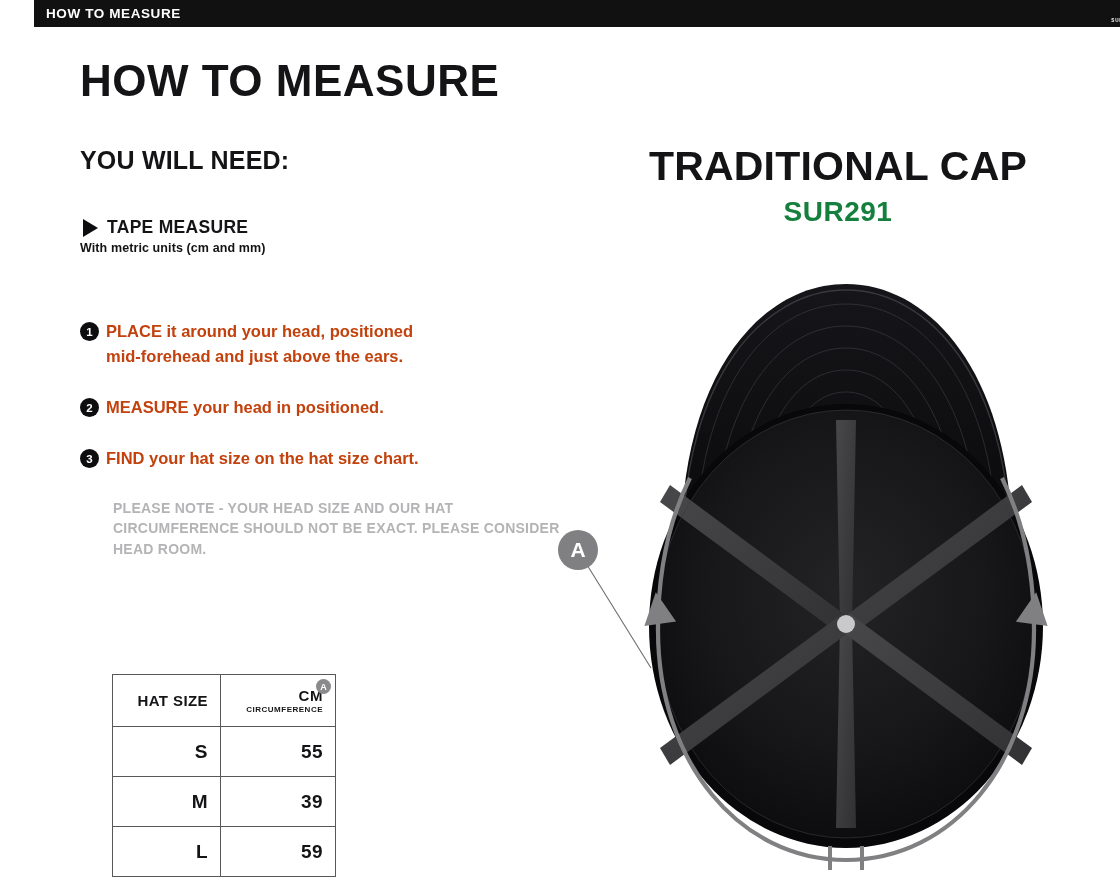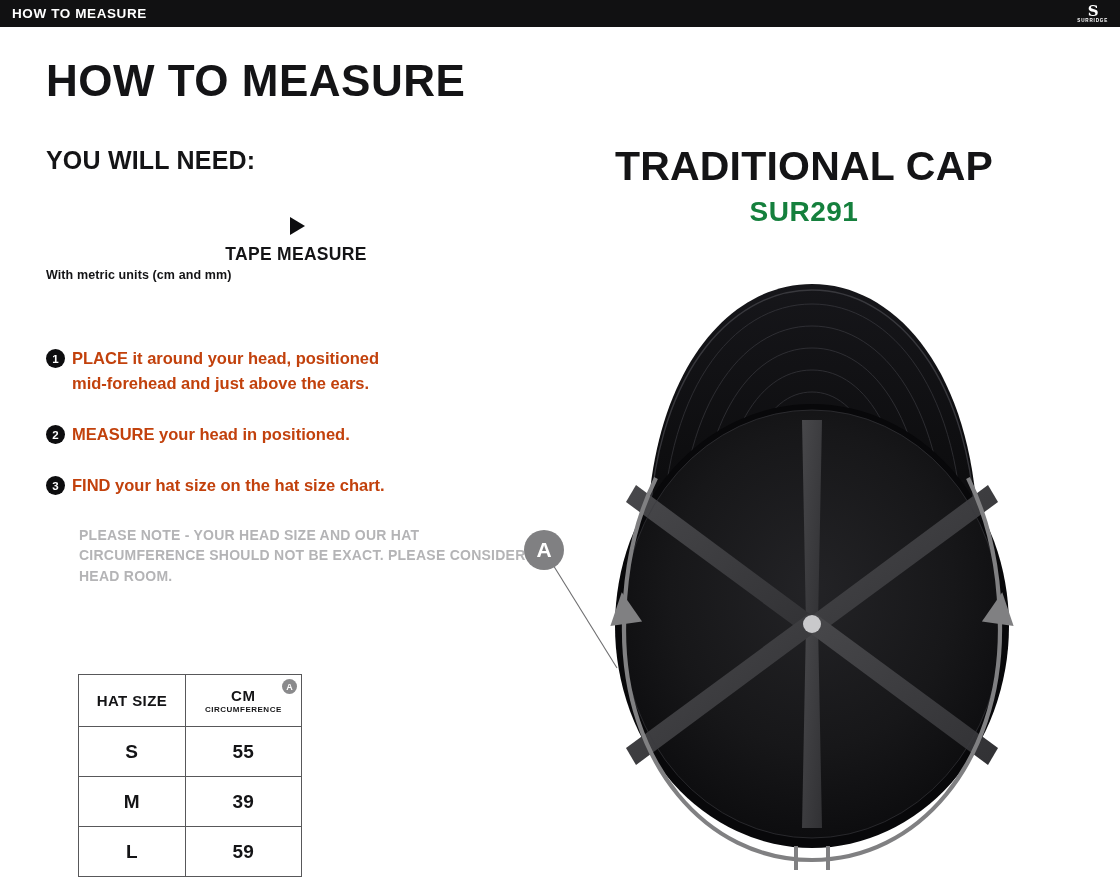--- a/index.html
+++ b/index.html
@@ -2,21 +2,21 @@
 <html><head>
 <meta charset="utf-8">
 <style>
   * { box-sizing: border-box; margin: 0; padding: 0; }
   html, body {
     width: 1120px; height: 883px;
     background: #ffffff;
     font-family: "Liberation Sans", sans-serif;
     overflow: hidden;
   }
-  .page { position: relative; width: 1058px; height: 883px; background: #fff; }
+  .page { position: relative; width: 1058px; height: 883px; background: #fff; margin-left: 34px; }
 
   
   .topbar {
     position: absolute; left: 0; top: 0; width: 1120px; height: 27px;
     background: #111112;
     display: flex; align-items: center; justify-content: space-between;
   }
   .topbar-title {
     color: #ffffff; font-size: 13.5px; font-weight: bold;
     letter-spacing: 0.6px; padding-left: 12px; line-height: 1;
@@ -41,21 +41,21 @@
   .h1 {
     font-size: 44px; font-weight: bold; color: #141416;
     letter-spacing: 0.5px; line-height: 1.05;
   }
   .h2 {
     font-size: 25px; font-weight: bold; color: #141416;
     letter-spacing: 0.2px; margin-top: 42px;
   }
 
   .need-row {
-    display: flex; align-items: center; gap: 9px; margin-top: 42px; flex-direction: column;
+    display: flex; align-items: center; gap: 9px; margin-top: 42px;
   }
   .tri {
     width: 0; height: 0; border-left: 15px solid #0d0d0f;
     border-top: 9px solid transparent; border-bottom: 9px solid transparent;
     margin-left: 3px;
   }
   .need-title { font-size: 17.5px; font-weight: bold; color: #141416; letter-spacing: 0.3px; }
   .need-sub {
     font-size: 12.5px; font-weight: bold; color: #141416;
     margin-top: 3px; letter-spacing: 0.1px;
@@ -80,21 +80,21 @@
     font-size: 14px; font-weight: bold; color: #b4b4b6;
     line-height: 1.48; letter-spacing: 0.25px;
   }
 
   
   .sizetable {
     position: absolute; left: 78px; top: 674px;
     width: 224px; border-collapse: collapse;
   }
   .sizetable td, .sizetable th {
-    border: 1px solid #58585a; text-align: center; padding: 0;
+    border: 1px solid #58585a; text-align: right; padding: 12px;
     color: #141416;
   }
   .th-cell { height: 52px; position: relative; }
   .th-hat { font-size: 15px; font-weight: bold; letter-spacing: 0.4px; }
   .th-cm { font-size: 15px; font-weight: bold; letter-spacing: 0.6px; }
   .th-circ { font-size: 8px; font-weight: bold; letter-spacing: 0.5px; margin-top: 1px; }
   .td-cell { height: 50px; font-size: 19px; font-weight: bold; letter-spacing: 0.4px; }
   .badge-a-sm {
     position: absolute; right: 4px; top: 4px;
     width: 15px; height: 15px; border-radius: 50%;

